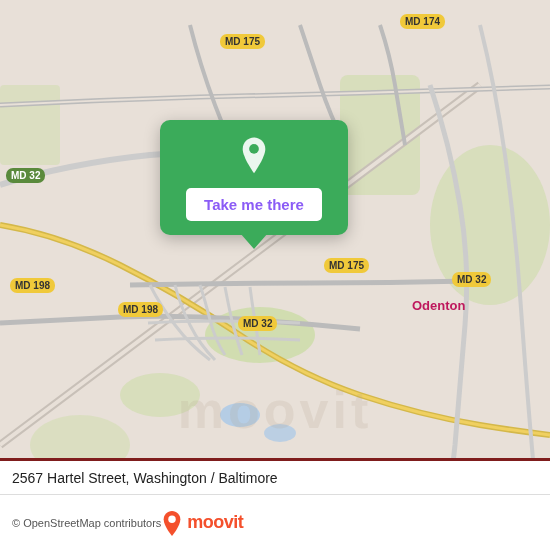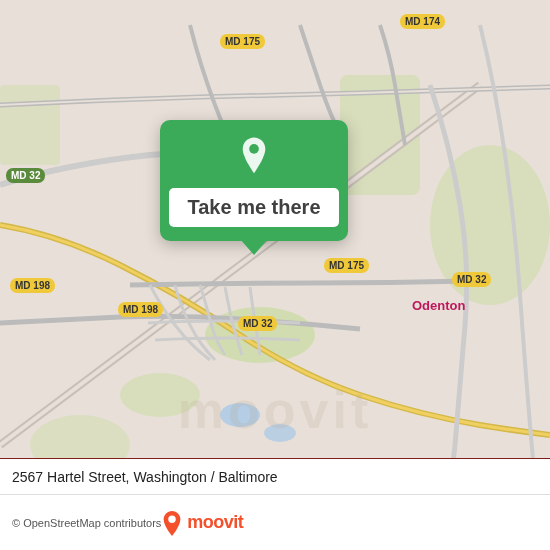--- a/index.html
+++ b/index.html
@@ -70,21 +70,21 @@
       position: absolute;
       bottom: 56px;
       left: 0;
       right: 0;
       height: 36px;
       background: white;
       display: flex;
       align-items: center;
       padding: 0 12px;
       z-index: 10;
-      border-top: 1px solid #7f1d1d;
+      border-top: 3px solid #7f1d1d;
     }
 
     #address-text {
       font-size: 14px;
       color: #222;
     }
 
     
     #popup-card {
       position: absolute;
@@ -115,25 +115,25 @@
     }
 
     #pin-icon {
       width: 42px;
       height: 42px;
       margin-bottom: 10px;
     }
 
     #take-me-there-btn {
       background: white;
-      color: #404040;
+      color: #8b5cf6;
       border: none;
       border-radius: 5px;
       padding: 8px 18px;
-      font-size: 20px;
+      font-size: 15px;
       font-weight: 600;
       cursor: pointer;
       white-space: nowrap;
     }
 
     
     .road-badge {
       position: absolute;
       background: #f0c93a;
       color: #333;

